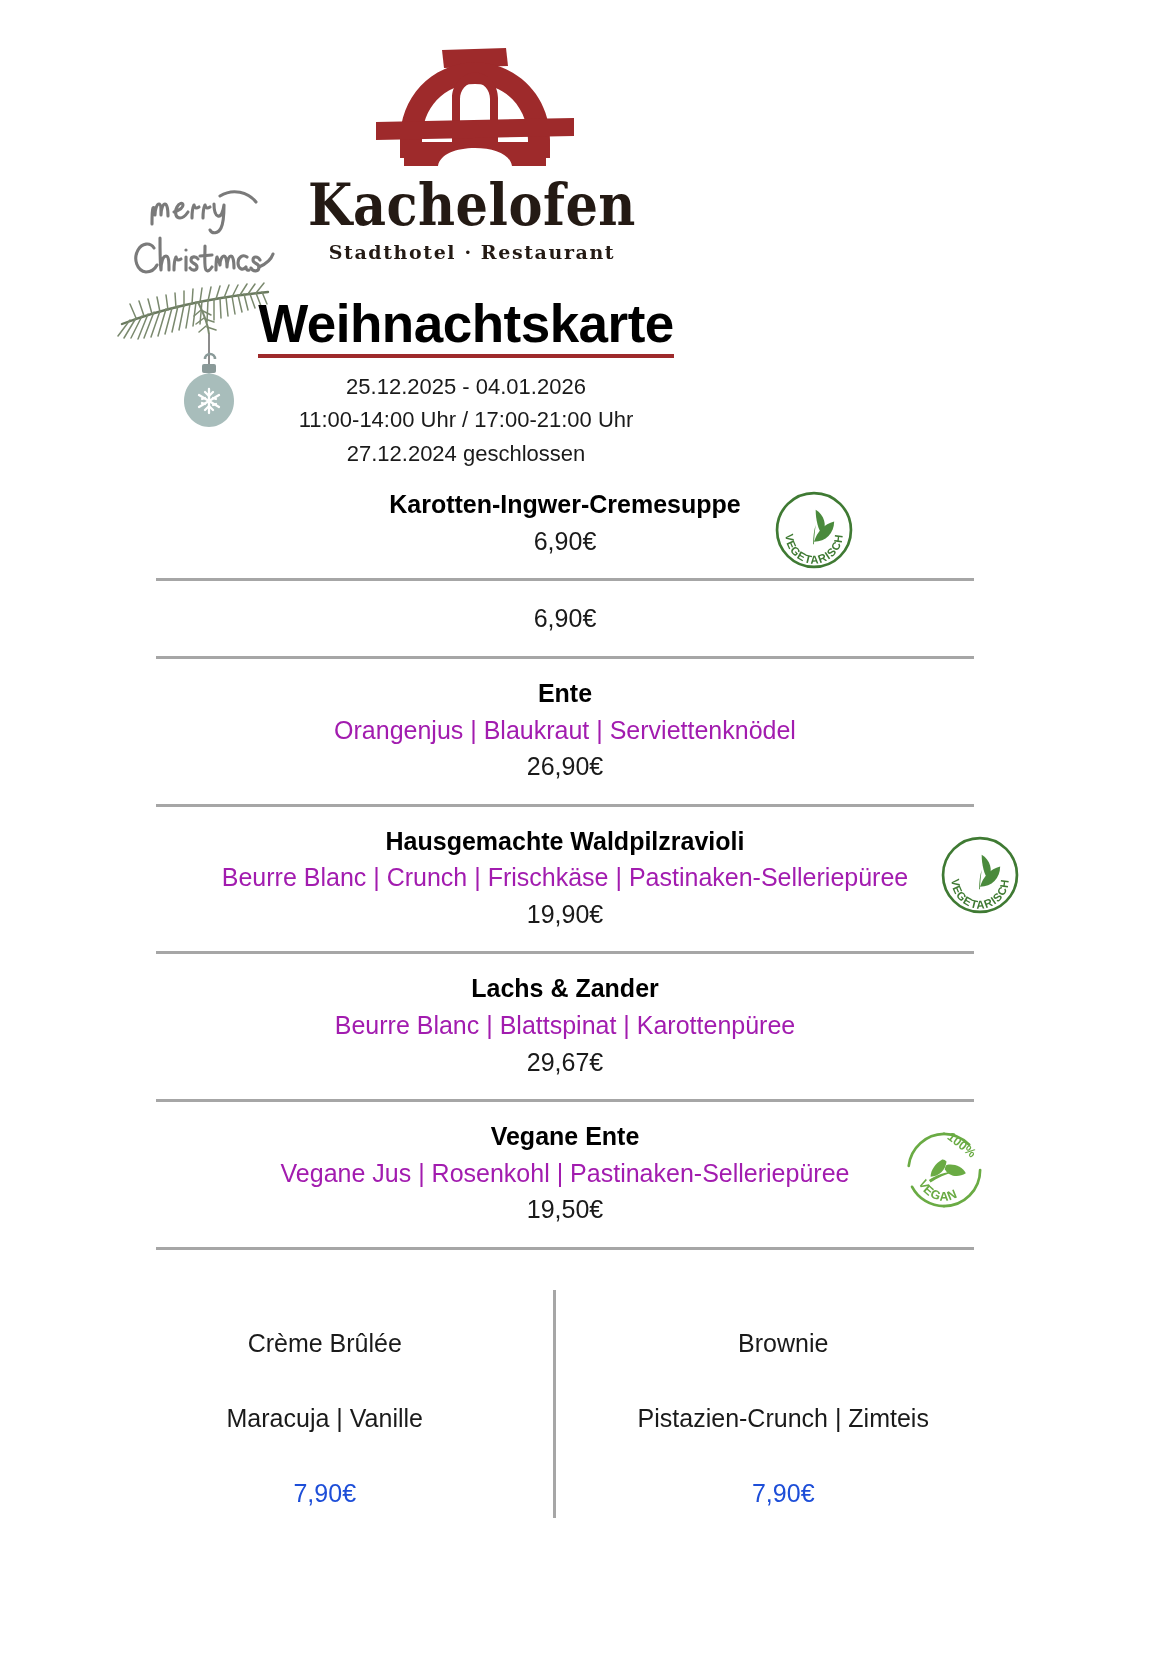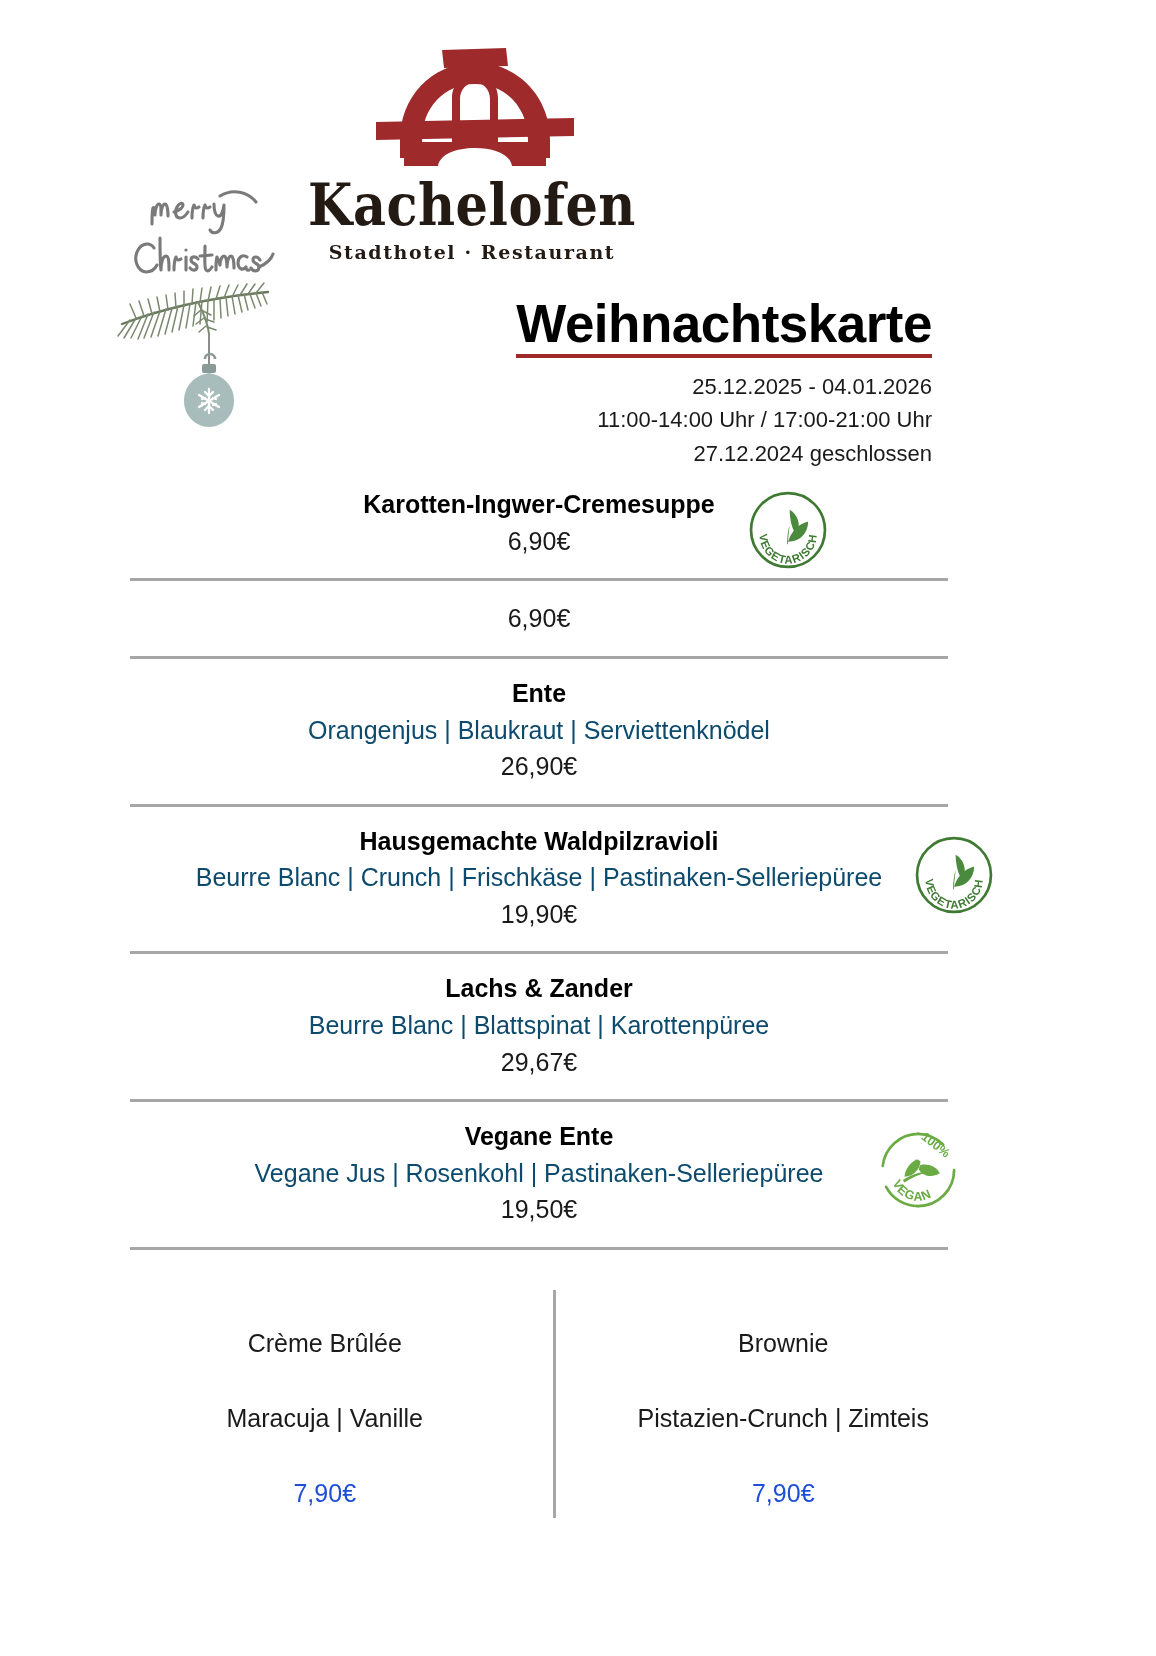--- a/index.html
+++ b/index.html
@@ -62,21 +62,21 @@
     letter-spacing: 1.6px;
     color: #241a14;
     margin-top: 10px;
   }
 
   
   .title-wrap {
     position: absolute;
     left: 0; right: 12px;
     top: 296px;
-    text-align: right;
+    text-align: center;
   }
   .doc-title {
     display: inline-block;
     font-size: 53px;
     font-weight: 700;
     letter-spacing: -0.5px;
     color: #000;
     line-height: 1.05;
     border-bottom: 4px solid #9e2a2b;
     padding-bottom: 2px;
@@ -84,21 +84,21 @@
   .subtitle-lines {
     margin-top: 12px;
     font-size: 22px;
     line-height: 1.52;
     color: #1a1a1a;
   }
 
   
   .menu {
     position: absolute;
-    left: 130px;
+    left: 156px;
     top: 470px;
     width: 818px;
   }
   .menu-item {
     position: relative;
     text-align: center;
     padding: 18px 0 20px 0;
   }
   .divider {
     height: 0;
@@ -107,21 +107,21 @@
   }
   .item-name {
     font-size: 25px;
     font-weight: 700;
     color: #000;
     line-height: 1.35;
   }
   .item-desc {
     font-size: 25px;
     font-weight: 400;
-    color: #0c4a6e;
+    color: #a21caf;
     line-height: 1.38;
     margin-top: 2px;
   }
   .item-price {
     font-size: 25px;
     font-weight: 400;
     color: #1a1a1a;
     line-height: 1.38;
     margin-top: 2px;
   }

